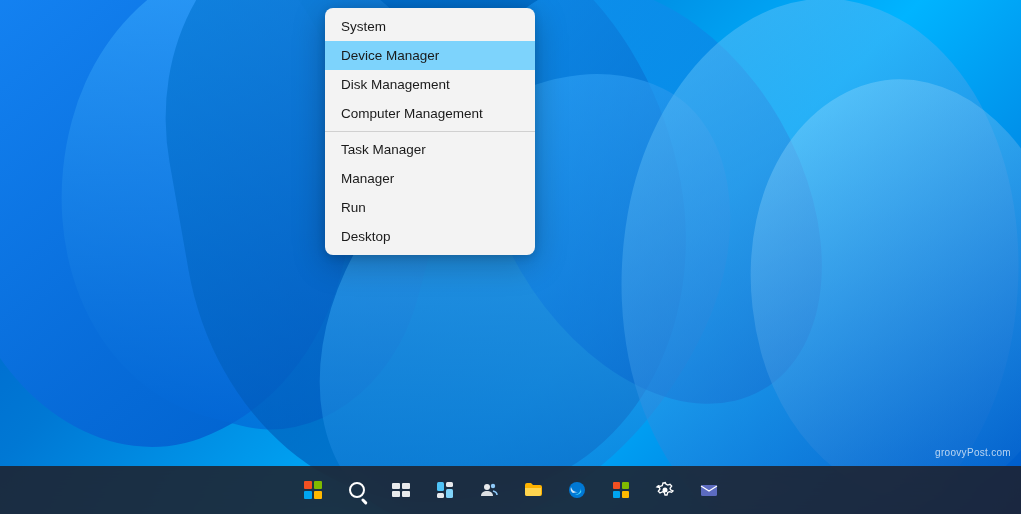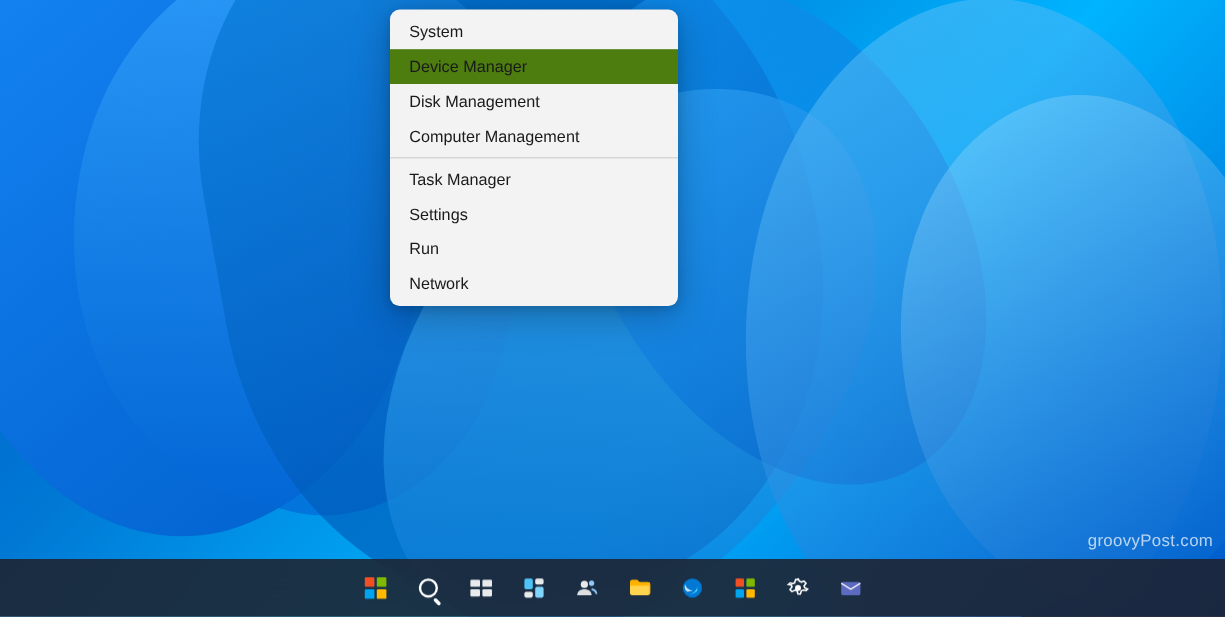--- a/index.html
+++ b/index.html
@@ -145,32 +145,32 @@
       transform: rotate(45deg);
       border-radius: 2px;
     }
 
     
     #watermark {
       position: absolute;
       bottom: 56px;
       right: 10px;
       color: rgba(255,255,255,0.7);
-      font-size: 14px;
+      font-size: 10px;
       font-weight: 500;
       letter-spacing: 0.3px;
       z-index: 5;
     }
 
     
     #context-menu {
       position: absolute;
       left: 325px;
       top: 8px;
-      width: 240px;
+      width: 210px;
       background: #f3f3f3;
       border-radius: 8px;
       box-shadow: 0 8px 32px rgba(0,0,0,0.25), 0 2px 8px rgba(0,0,0,0.15);
       z-index: 100;
       padding: 4px 0;
       overflow: hidden;
     }
 
     .menu-item {
       display: flex;
@@ -178,21 +178,21 @@
       justify-content: space-between;
       padding: 7px 16px;
       font-size: 13.5px;
       color: #1a1a1a;
       cursor: pointer;
       user-select: none;
       white-space: nowrap;
     }
 
     .menu-item.hovered {
-      background: #4d7c0f;
+      background: #7dd3fc;
     }
 
     .menu-separator {
       height: 1px;
       background: #d0d0d0;
       margin: 3px 0;
     }
 
     .menu-item .chevron {
       font-size: 11px;
@@ -229,27 +229,27 @@
         <span>Disk Management</span>
       </div>
       <div class="menu-item">
         <span>Computer Management</span>
       </div>
       <div class="menu-separator"></div>
       <div class="menu-item">
         <span>Task Manager</span>
       </div>
       <div class="menu-item">
-        <span>Settings</span>
+        <span>Manager</span>
       </div>
       <div class="menu-item">
         <span>Run</span>
       </div>
       <div class="menu-item">
-        <span>Network</span>
+        <span>Desktop</span>
       </div>
     </div>
 
   <div id="watermark">groovyPost.com</div>
 
   <div id="taskbar">
 
     <div class="taskbar-icon">
       <div class="win-logo">
         <div class="win-q1"></div>

